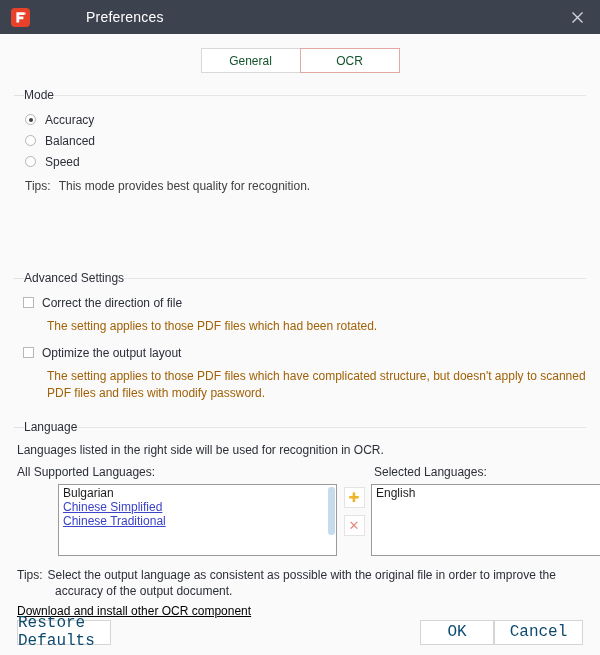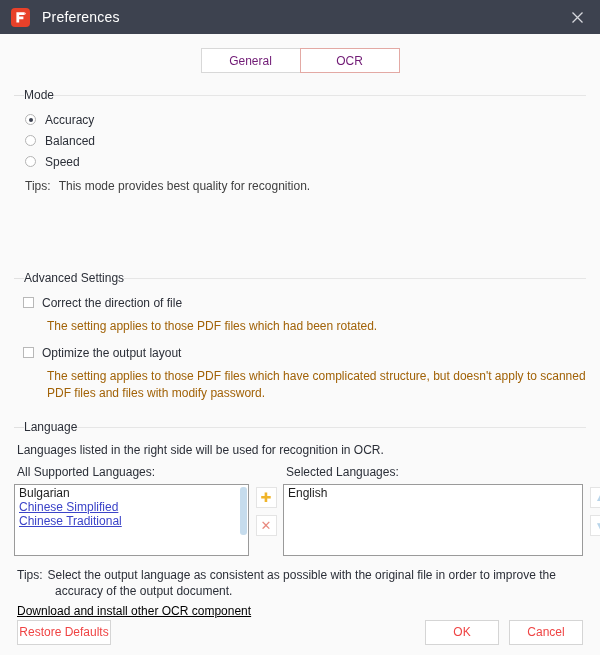--- a/index.html
+++ b/index.html
@@ -39,20 +39,21 @@
     margin-right: 12px;
     position: relative;
     overflow: hidden;
   }
   .logo svg { display:block; }
   .title-text {
     color: #ffffff;
     font-size: 14px;
     letter-spacing: .2px;
     line-height: 1;
+    margin-left: 44px;
   }
   .close-btn {
     position: absolute;
     right: 0;
     top: 0;
     width: 46px;
     height: 34px;
     display: flex;
     align-items: center;
     justify-content: center;
@@ -69,21 +70,21 @@
   }
   .tab {
     width: 100px;
     height: 25px;
     line-height: 25px;
     text-align: center;
     font-size: 12px;
     background: #ffffff;
     border: 1px solid #d8d8d8;
     box-sizing: border-box;
-    color: #701a75;
+    color: #14532d;
     cursor: default;
   }
   .tab + .tab { margin-left: -1px; }
   .tab.active {
     border: 1px solid #e3a9a4;
     position: relative;
     z-index: 2;
   }
 
   
@@ -195,21 +196,21 @@
     font-size: 12px;
     margin: 0 0 5px 3px;
   }
   .listbox {
     border: 1px solid #9a9a9a;
     background: #ffffff;
     box-sizing: border-box;
     position: relative;
     overflow: hidden;
   }
-  .listbox.left { width: 235px; height: 72px; }
+  .listbox.left { width: 279px; height: 72px; margin-left: 44px; }
   .listbox.right { width: 300px; height: 72px; }
   .listbox ul {
     list-style: none;
     margin: 0;
     padding: 1px 0 0 0;
   }
   .listbox li {
     font-size: 12px;
     line-height: 14px;
     padding: 0 4px;
@@ -289,32 +290,32 @@
     height: 46px;
     display: flex;
     align-items: center;
     padding: 0 17px;
     box-sizing: border-box;
   }
   .btn {
     height: 25px;
     border: 1px solid #d5d5d5;
     background: #ffffff;
-    font-size: 12px;
-    color: #ef4444;
+    font-size: 16px;
+    color: #0c4a6e;
     display: flex;
     align-items: center;
     justify-content: center;
     box-sizing: border-box;
     cursor: default;
-    font-family: Liberation Sans, sans-serif;
+    font-family: Liberation Mono, monospace;
   }
   .btn.restore { width: 94px; }
   .btn.ok { width: 74px; }
-  .btn.cancel { width: 74px; margin-left: 10px; }
+  .btn.cancel { width: 89px; }
   .footer-right {
     margin-left: auto;
     display: flex;
     justify-content: space-between;
   }
 </style>
 </head>
 <body>
 
 <div class="titlebar">

